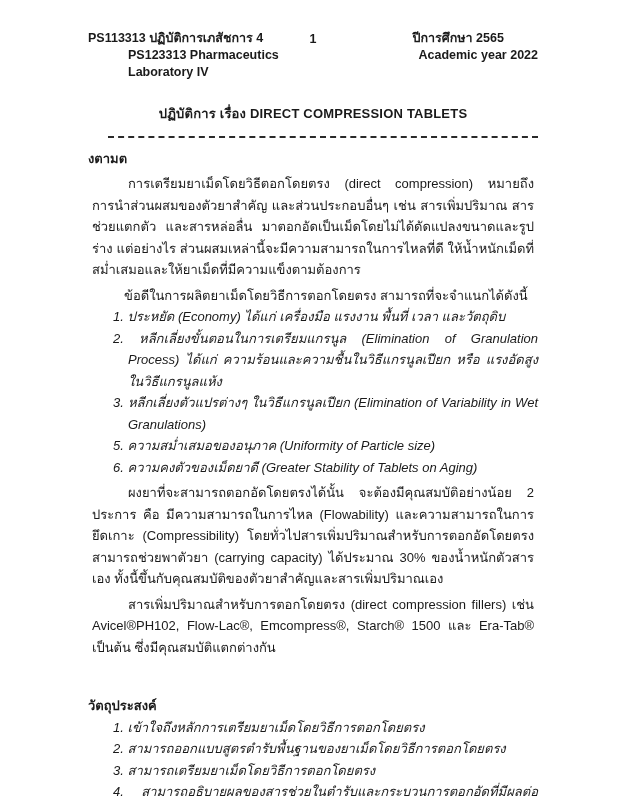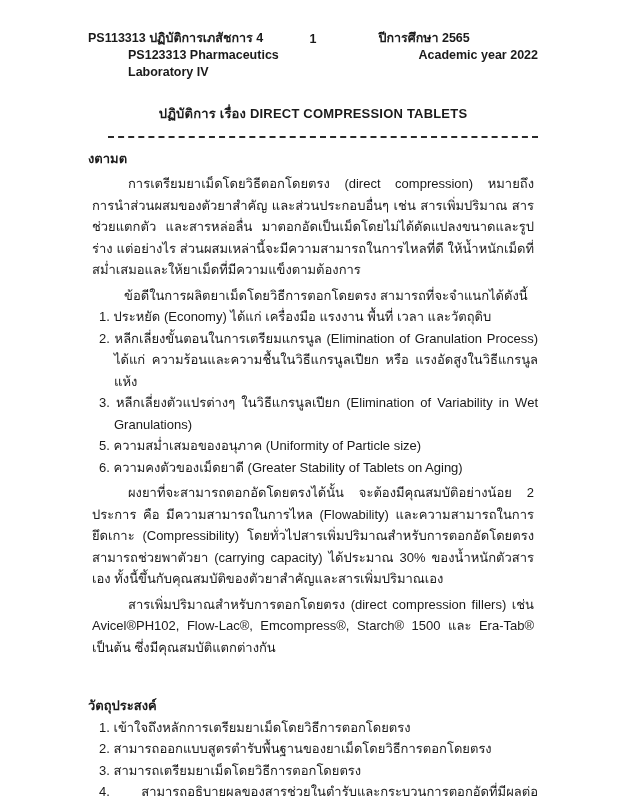--- a/index.html
+++ b/index.html
@@ -21,21 +21,21 @@
   }
   .doc-header {
     display: grid;
     grid-template-columns: 1fr auto 1fr;
     align-items: start;
     line-height: 17px;
     font-size: 12.5px;
   }
   .doc-header .left { text-align: left; }
   .doc-header .center { text-align: center; font-weight: bold; padding-top: 1px; }
-  .doc-header .right { justify-self: end; }
+  .doc-header .right { justify-self: end; text-align: center; }
   .hdr-bold { font-weight: bold; }
   .hdr-reg { font-weight: bold; margin-left: 40px; }
   .doc-title {
     text-align: center;
     font-weight: bold;
     font-size: 13px;
     margin-top: 22px;
     letter-spacing: 0.2px;
   }
   .divider {
@@ -54,21 +54,22 @@
     text-indent: 36px;
     line-height: 21.5px;
     margin: 4px;
   }
   .lead-line {
     text-indent: 36px;
     line-height: 21.5px;
     text-align: justify;
   }
   .num-list {
-    margin-left: 11px;
+    margin-left: 25px;
+    font-style: italic;
   }
   .num-item {
     line-height: 21.5px;
     padding-left: 15px;
     text-indent: -15px;
     text-align: justify;
   }
   .objectives-heading {
     font-weight: bold;
     margin-top: 37px;

